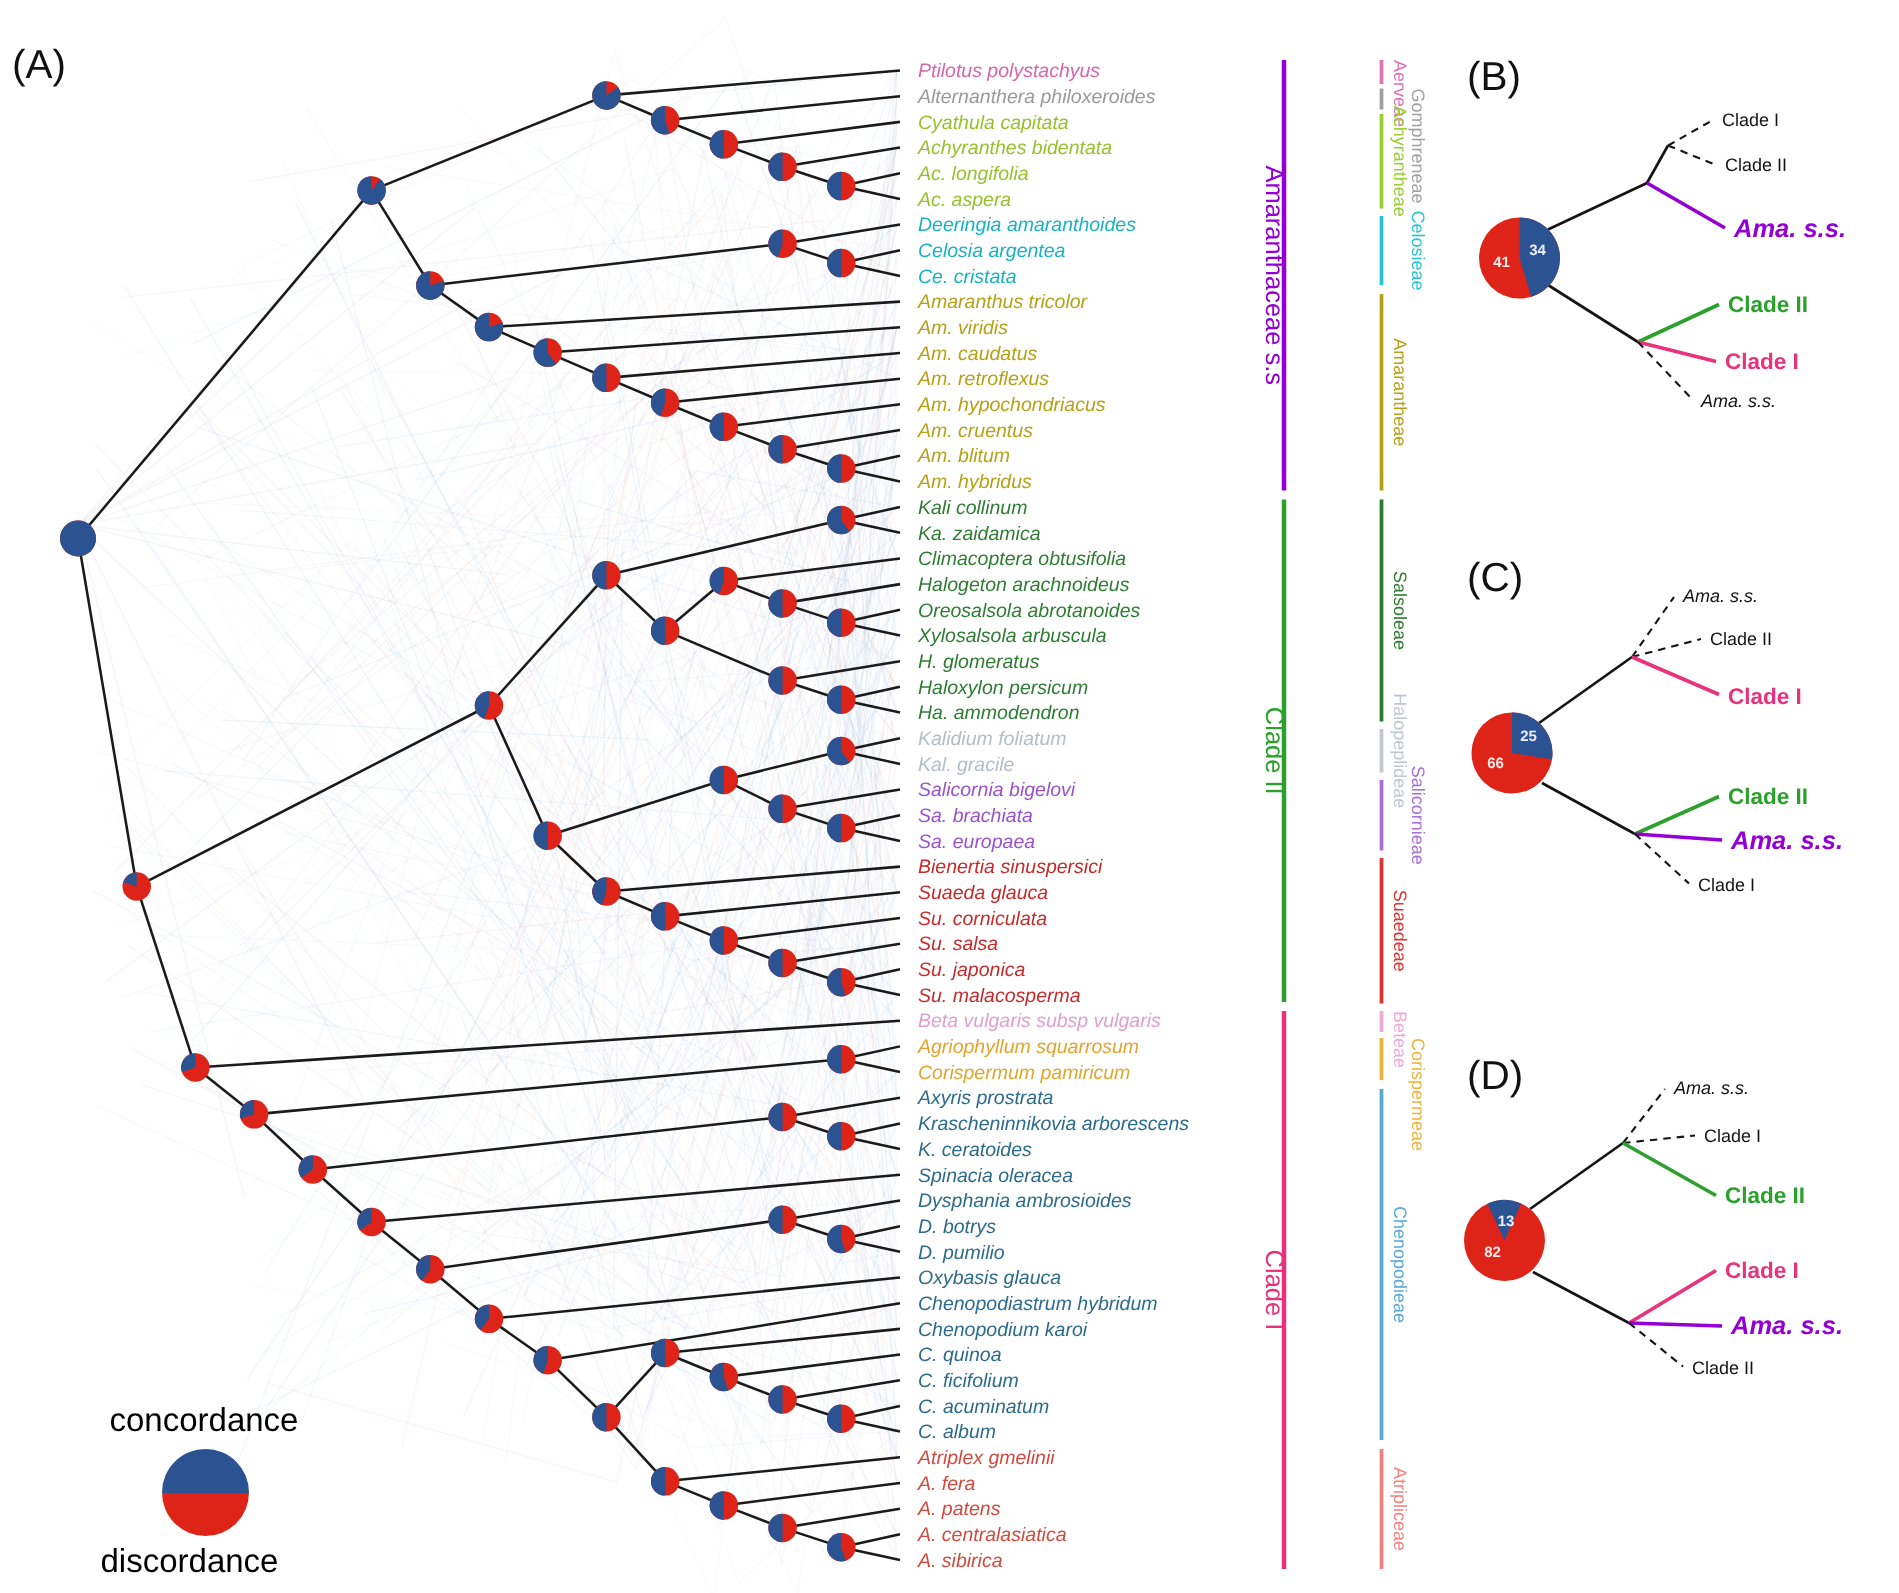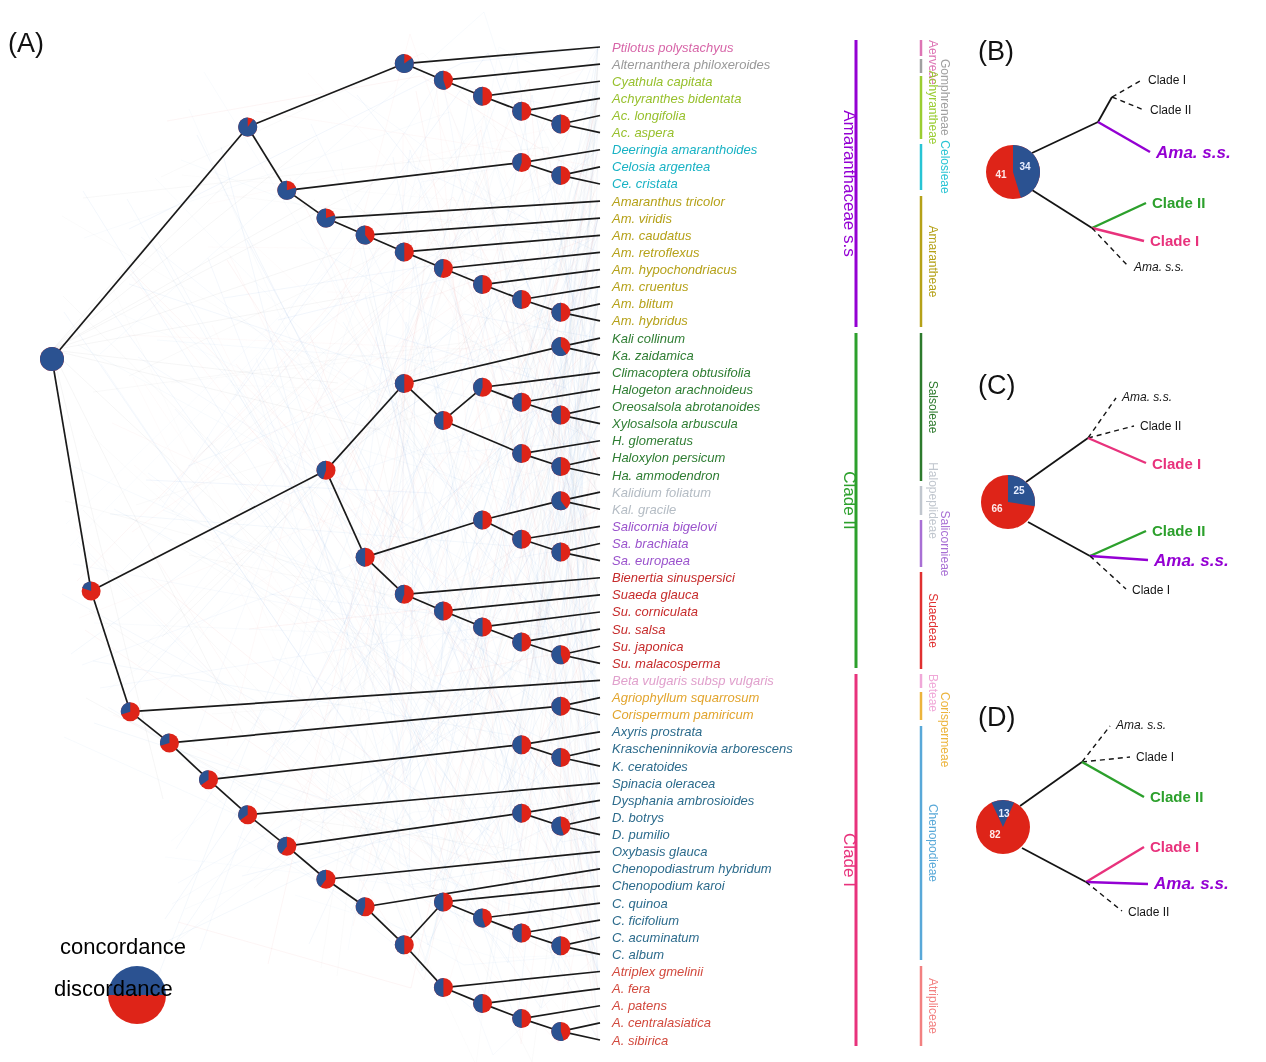--- a/index.html
+++ b/index.html
@@ -1,21 +1,21 @@
 <!DOCTYPE html>
 <html><head>
 <meta charset="utf-8">
 <style>
   html,body{margin:0;padding:0;background:#fff;}
   .stage{position:relative;width:1266px;height:1062px;background:#ffffff;overflow:hidden;
          font-family:"Liberation Sans",sans-serif;}
   .abs{position:absolute;}
   svg{font-family:"Liberation Sans",sans-serif;}
   .panel-title{font-size:27px;color:#111;font-weight:normal;}
-  .legend-label{font-size:22px;color:#000;}
+  .legend-label{font-size:22px;color:#000;margin-left:13px;}
   #legend-pie{width:58px;height:58px;border-radius:50%;}
 </style>
 </head>
 <body>
 
 <div class="stage">
 
   <svg id="fig" class="abs" style="left:0;top:0" width="1266" height="1062" viewBox="0 0 1266 1062">
       <g>
         <path d="M165,857 L461,892 L598,663" fill="none" stroke="#85aede" stroke-opacity="0.056" stroke-width="0.8"></path>
@@ -671,15 +671,15 @@
       </g>
     </svg>
 
   <div class="abs panel-title" style="left:8px;top:28px">(A)</div>
   <div class="abs panel-title" style="left:978px;top:36px">(B)</div>
   <div class="abs panel-title" style="left:978px;top:370px">(C)</div>
   <div class="abs panel-title" style="left:978px;top:702px">(D)</div>
 
   <div class="abs legend-label" style="left:60px;top:934px">concordance</div>
   <div id="legend-pie" class="abs" style="left: 108px; top: 966px; background: linear-gradient(rgb(43, 82, 145) 50%, rgb(222, 36, 24) 50%);"></div>
-  <div class="abs legend-label" style="left:54px;top:976px">discordance</div>
+  <div class="abs legend-label" style="left:54px;top:1028px">discordance</div>
 
 </div>
 
 </body></html>

